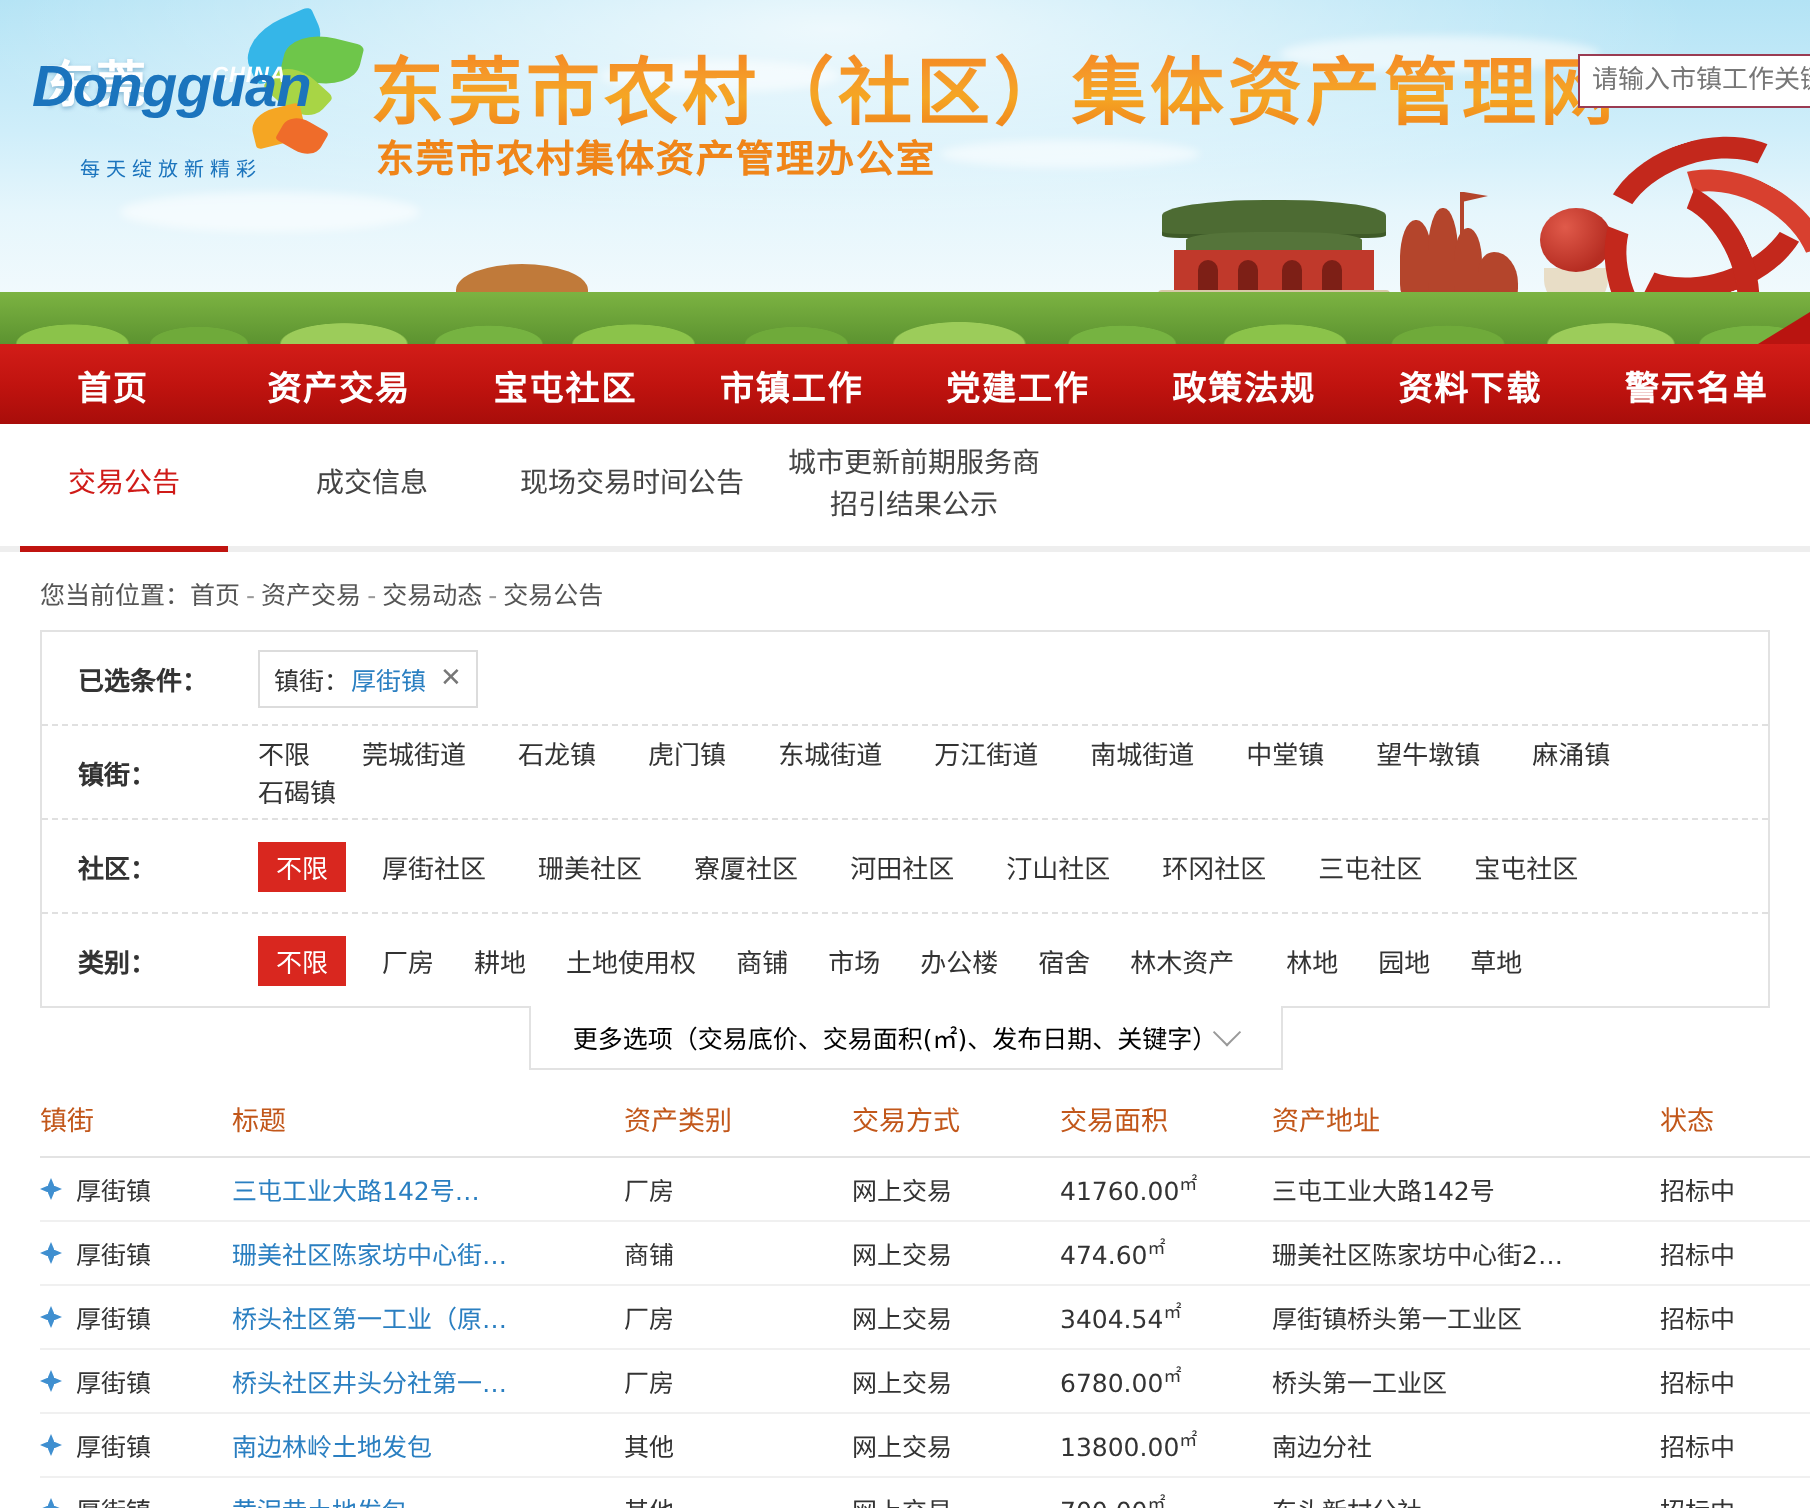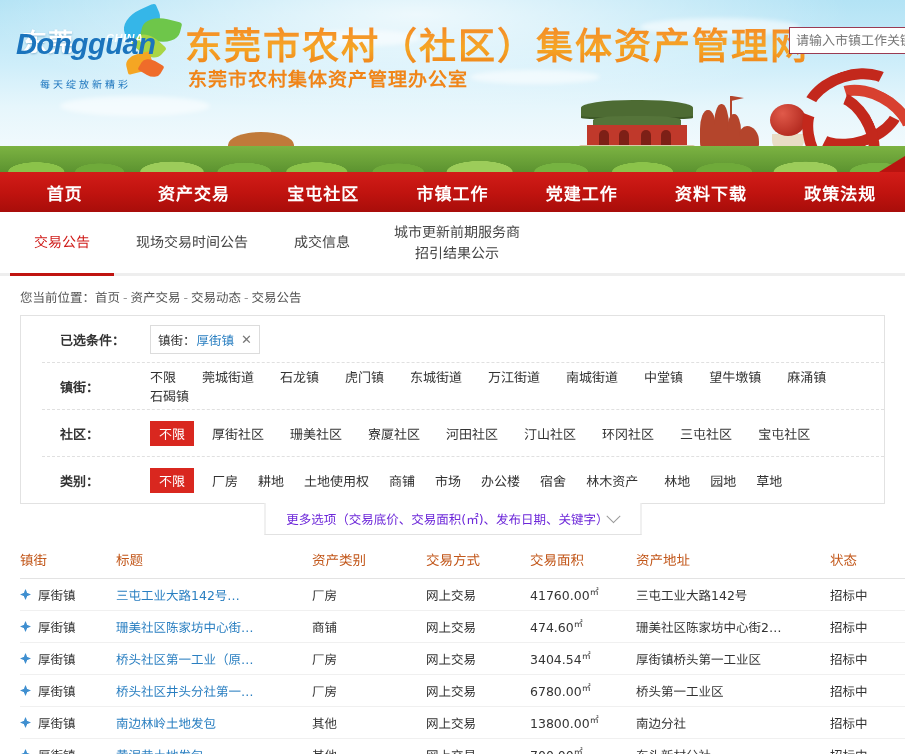--- a/index.html
+++ b/index.html
@@ -295,21 +295,20 @@
   .breadcrumb .crumb { color: #555; cursor: pointer; }
   .breadcrumb .sep { color: #999; margin: 0 3px; }
 
   
   .filter-panel {
     margin: 0 20px;
     border: 1px solid #e2e2e2;
     background: #fff;
     box-sizing: border-box;
     width: 865px;
-    padding-left: 21px;
   }
   .filter-row {
     display: flex;
     align-items: center;
     min-height: 38px;
     padding: 4px 0;
     border-bottom: 1px dashed #e0e0e0;
   }
   .filter-row:last-child { border-bottom: 0; }
   .filter-label {
@@ -376,21 +375,21 @@
     top: -1px;
     width: 377px;
     height: 32px;
     border: 1px solid #e2e2e2;
     border-top: 0;
     background: #fff;
     display: flex;
     align-items: center;
     justify-content: center;
     font-size: 12.5px;
-    color: #6d28d9;
+    color: #000000;
     cursor: pointer;
     box-sizing: border-box;
     font-family: "DejaVu Sans", sans-serif;
   }
   .chev {
     display: inline-block;
     width: 9px; height: 9px;
     border-right: 1.6px solid #999;
     border-bottom: 1.6px solid #999;
     transform: rotate(45deg) translate(-2px,-2px);
@@ -525,28 +524,29 @@
     <div class="greenbelt"></div>
   </div>
 </div>
 
 <div class="mainnav">
   <div class="nav-item">首页</div>
   <div class="nav-item">资产交易</div>
   <div class="nav-item">宝屯社区</div>
   <div class="nav-item">市镇工作</div>
   <div class="nav-item">党建工作</div>
+  <div class="nav-item">政策法规</div>
   <div class="nav-item">资料下载</div>
-  <div class="nav-item">政策法规</div>
+  <div class="nav-item">警示名单</div>
 </div>
 
 <div class="subtabs">
   <div class="subtab w1 active">交易公告</div>
+  <div class="subtab w2">成交信息</div>
   <div class="subtab w3">现场交易时间公告</div>
-  <div class="subtab w2">成交信息</div>
   <div class="subtab w6">城市更新前期服务商招引结果公示</div>
 </div>
 
 <div class="breadcrumb">
   <span>您当前位置：</span><span class="crumb">首页</span><span class="sep">-</span><span class="crumb">资产交易</span><span class="sep">-</span><span class="crumb">交易动态</span><span class="sep">-</span><span class="crumb">交易公告</span>
 </div>
 
 <div class="filter-panel">
 
   <div class="filter-row">

